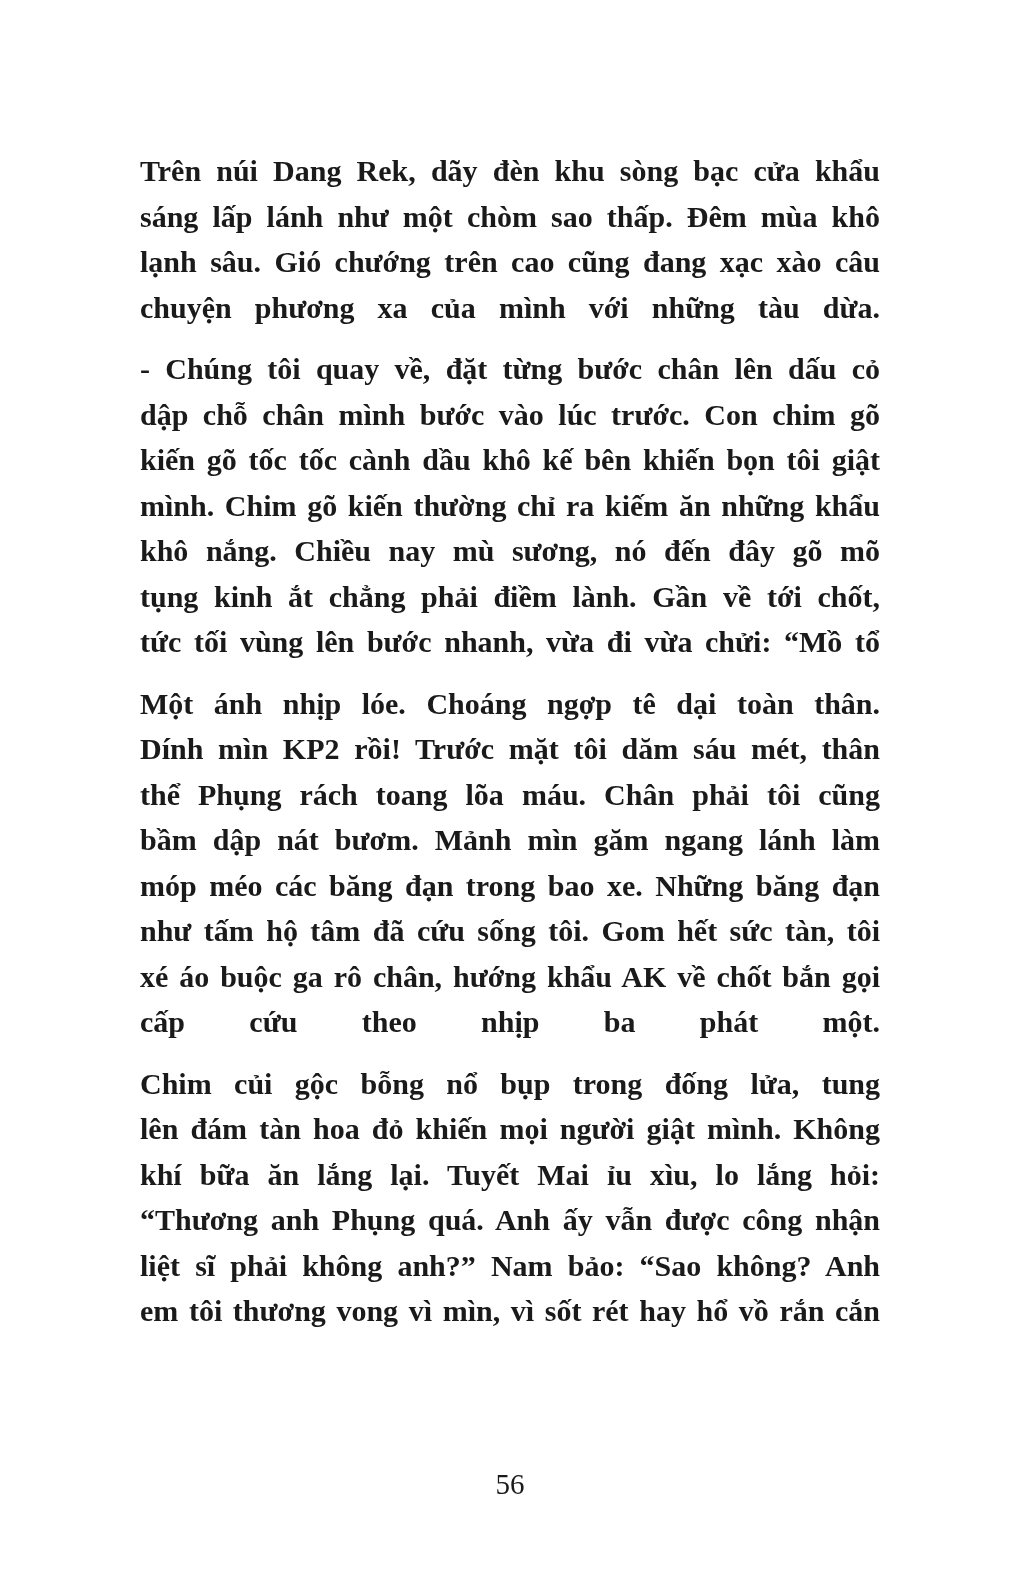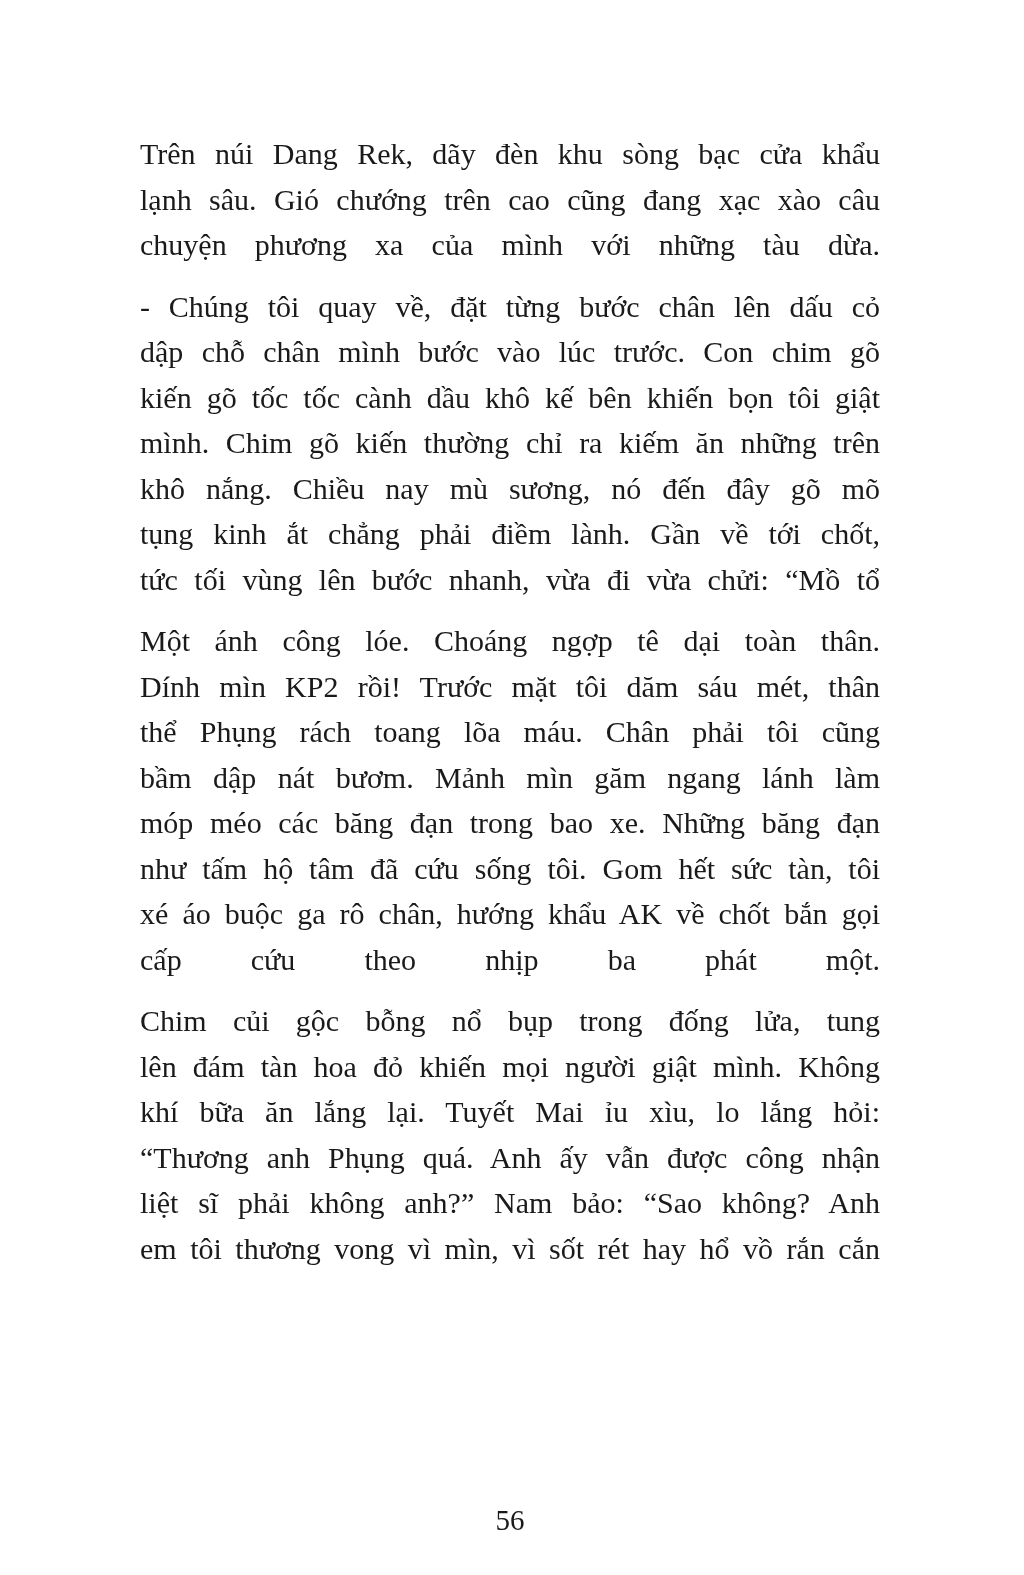--- a/index.html
+++ b/index.html
@@ -9,69 +9,70 @@
     background: #ffffff;
     position: relative;
     font-family: "Liberation Serif", "DejaVu Serif", serif;
     color: #1a1a1a;
     overflow: hidden;
   }
   .page { position: absolute; inset: 0; }
   .text-block {
     position: absolute;
     left: 140px;
-    top: 131px;
+    top: 148px;
     width: 740px;
+    font-weight: bold;
   }
   .para { margin: 0; padding: 0; }
   .line {
     font-size: 30px;
     line-height: 45.5px;
     height: 45.5px;
     text-align: justify;
     text-align-last: justify;
   }
   .page-number {
     position: absolute;
     left: 140px;
     top: 1466px;
     width: 740px;
     text-align: center;
     font-size: 29px;
     line-height: 36px;
-    margin-top: 36px;
   }
 </style>
 </head>
 <body>
 
 <div class="page">
   <div class="text-block">
 
     <p class="para">
       </p>
       <div class="line first">Trên núi Dang Rek, dãy đèn khu sòng bạc cửa khẩu</div>
+      <div class="line">sáng lấp lánh như một chòm sao thấp. Đêm mùa khô</div>
       <div class="line">lạnh sâu. Gió chướng trên cao cũng đang xạc xào câu</div>
       <div class="line last">chuyện phương xa của mình với những tàu dừa.</div>
     <p></p>
 
     <p class="para indent">
       </p>
       <div class="line first">- Chúng tôi quay về, đặt từng bước chân lên dấu cỏ</div>
       <div class="line">dập chỗ chân mình bước vào lúc trước. Con chim gõ</div>
       <div class="line">kiến gõ tốc tốc cành dầu khô kế bên khiến bọn tôi giật</div>
-      <div class="line">mình. Chim gõ kiến thường chỉ ra kiếm ăn những trên</div>
+      <div class="line">mình. Chim gõ kiến thường chỉ ra kiếm ăn những khẩu</div>
       <div class="line">khô nắng. Chiều nay mù sương, nó đến đây gõ mõ</div>
       <div class="line">tụng kinh ắt chẳng phải điềm lành. Gần về tới chốt,</div>
       <div class="line">tức tối vùng lên bước nhanh, vừa đi vừa chửi: “Mồ tổ</div>
     <p></p>
 
     <p class="para indent">
       </p>
-      <div class="line first">Một ánh công lóe. Choáng ngợp tê dại toàn thân.</div>
+      <div class="line first">Một ánh nhịp lóe. Choáng ngợp tê dại toàn thân.</div>
       <div class="line">Dính mìn KP2 rồi! Trước mặt tôi dăm sáu mét, thân</div>
       <div class="line">thể Phụng rách toang lõa máu. Chân phải tôi cũng</div>
       <div class="line">bầm dập nát bươm. Mảnh mìn găm ngang lánh làm</div>
       <div class="line">móp méo các băng đạn trong bao xe. Những băng đạn</div>
       <div class="line">như tấm hộ tâm đã cứu sống tôi. Gom hết sức tàn, tôi</div>
       <div class="line">xé áo buộc ga rô chân, hướng khẩu AK về chốt bắn gọi</div>
       <div class="line last">cấp cứu theo nhịp ba phát một.</div>
     <p></p>
 
     <p class="para indent">

